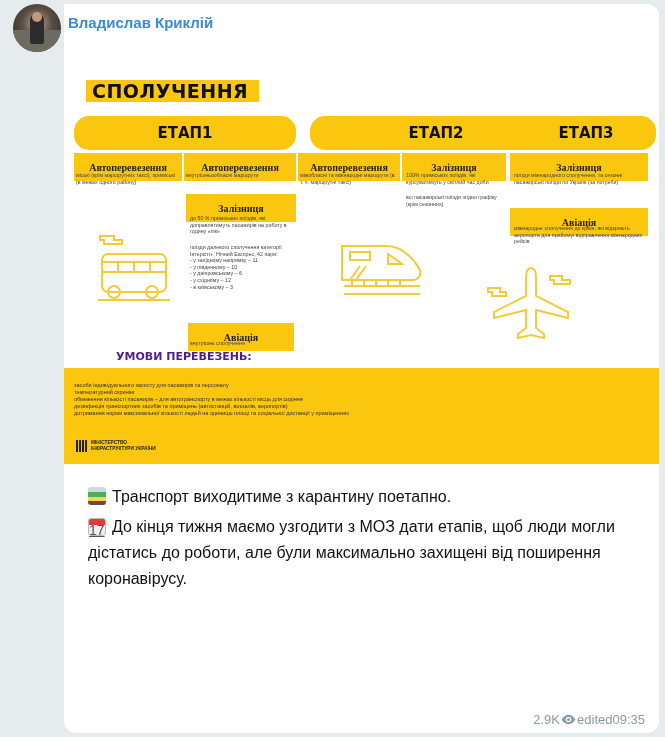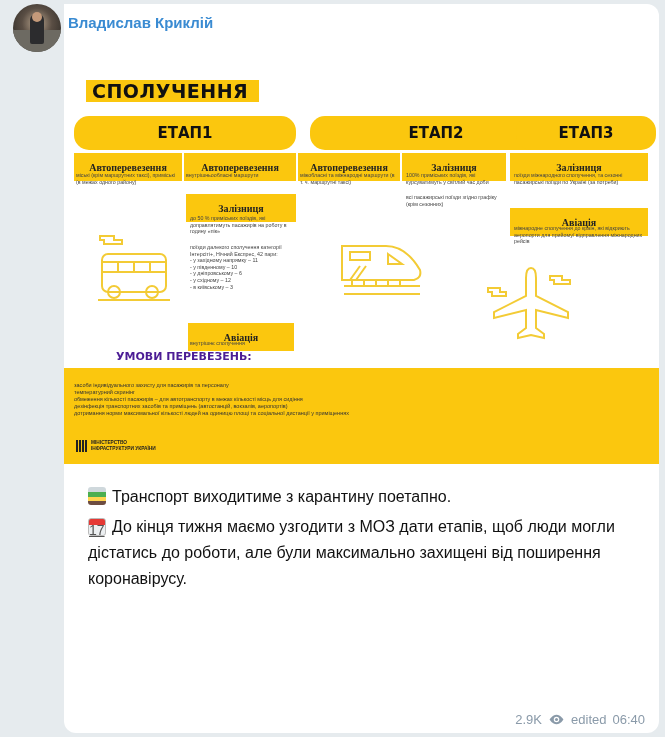--- a/index.html
+++ b/index.html
@@ -41,21 +41,21 @@
   .ministry .bars { width: 12px; height: 12px; background: repeating-linear-gradient(90deg,#222 0 2px,transparent 2px 3px); }
   .ministry .mtxt { font-size: 4.8px; line-height: 5.6px; color:#222; font-weight:bold; }
 
   .message { position: absolute; left: 20px; top: 476px; width: 560px; font-size: 16px; line-height: 26px; color: #111; }
   .message p { margin: 4px; }
   .emoji { display:inline-block; width: 18px; height: 18px; vertical-align: -3px; margin-right: 6px; border-radius: 3px; }
   .e-train { background: linear-gradient(180deg,#cfd8dc 0 30%, #4caf50 30% 55%, #ffd54f 55% 75%, #6d4c41 75%); }
   .e-cal { background: linear-gradient(180deg,#e53935 0 35%, #eceff1 35%); border:1px solid #bbb; position:relative; font-size:14px; color:#555; text-align:left; line-height:22px;text-decoration:underline; }
   .e-plane { color:#5e9fd6; font-size:18px; width:auto; height:auto; vertical-align: 0; margin-right:4px; }
 
-  .meta { position: absolute; right: 14px; bottom: 6px; display:flex; align-items:center; gap:6px; font-size: 13px; color:#8a9aa9; }
+  .meta { position: absolute; right: 14px; bottom: 6px; display:flex; align-items:center; font-size: 13px; color:#8a9aa9; }
   .eye { width: 17px; height: 11px; position: relative; }
 </style>
 </head>
 <body>
 
 <div class="avatar">
   <div class="bld"></div>
   <div class="person"></div>
   <div class="head"></div>
 </div>
@@ -153,15 +153,15 @@
   </div>
 
   <div class="meta">
     <span>2.9K</span>
     <svg class="eye" viewBox="0 0 24 16" width="17" height="11">
         <path d="M12 1C6 1 2 8 2 8s4 7 10 7 10-7 10-7-4-7-10-7z" fill="#8a9aa9"></path>
         <circle cx="12" cy="8" r="4" fill="#fff"></circle>
         <circle cx="12" cy="8" r="2.2" fill="#8a9aa9"></circle>
       </svg>
     <span>edited</span>
-    <span>06:40</span>
+    <span>09:35</span>
   </div>
 </div>
 
 </body></html>

